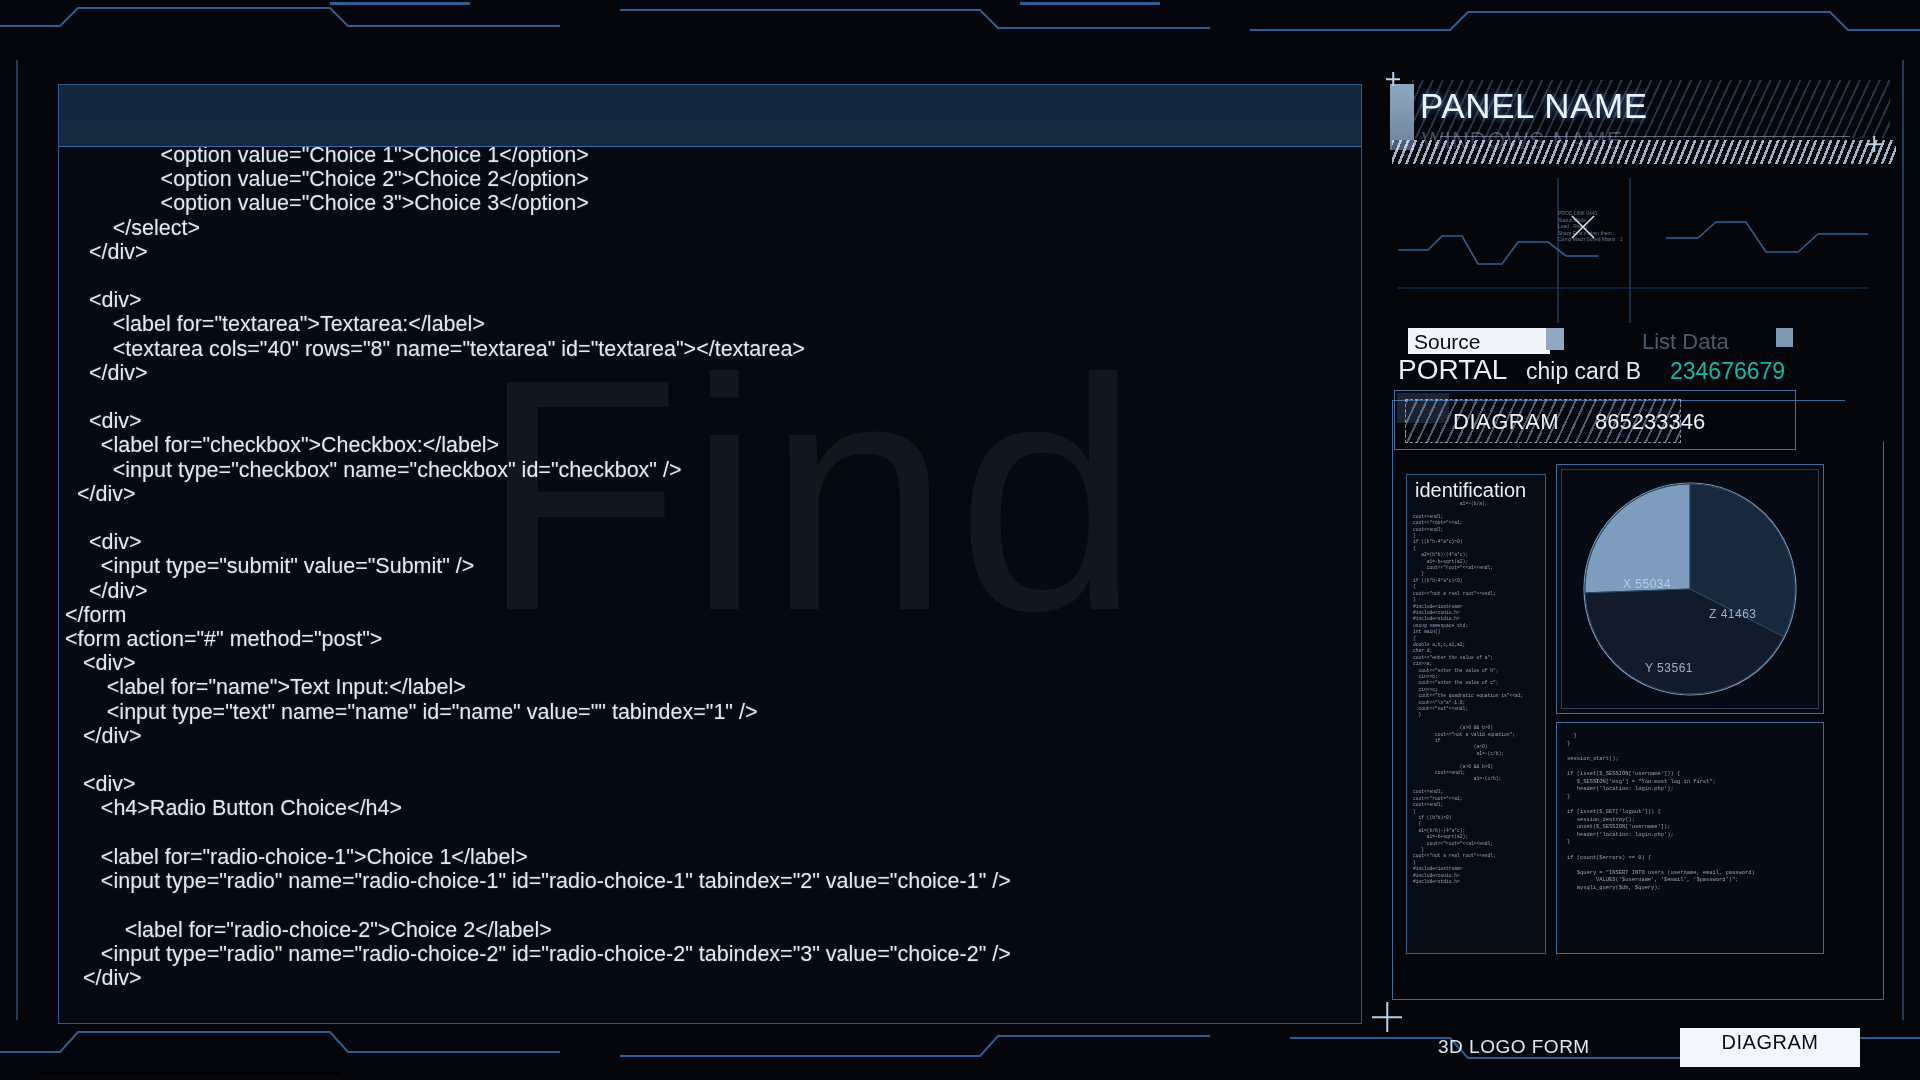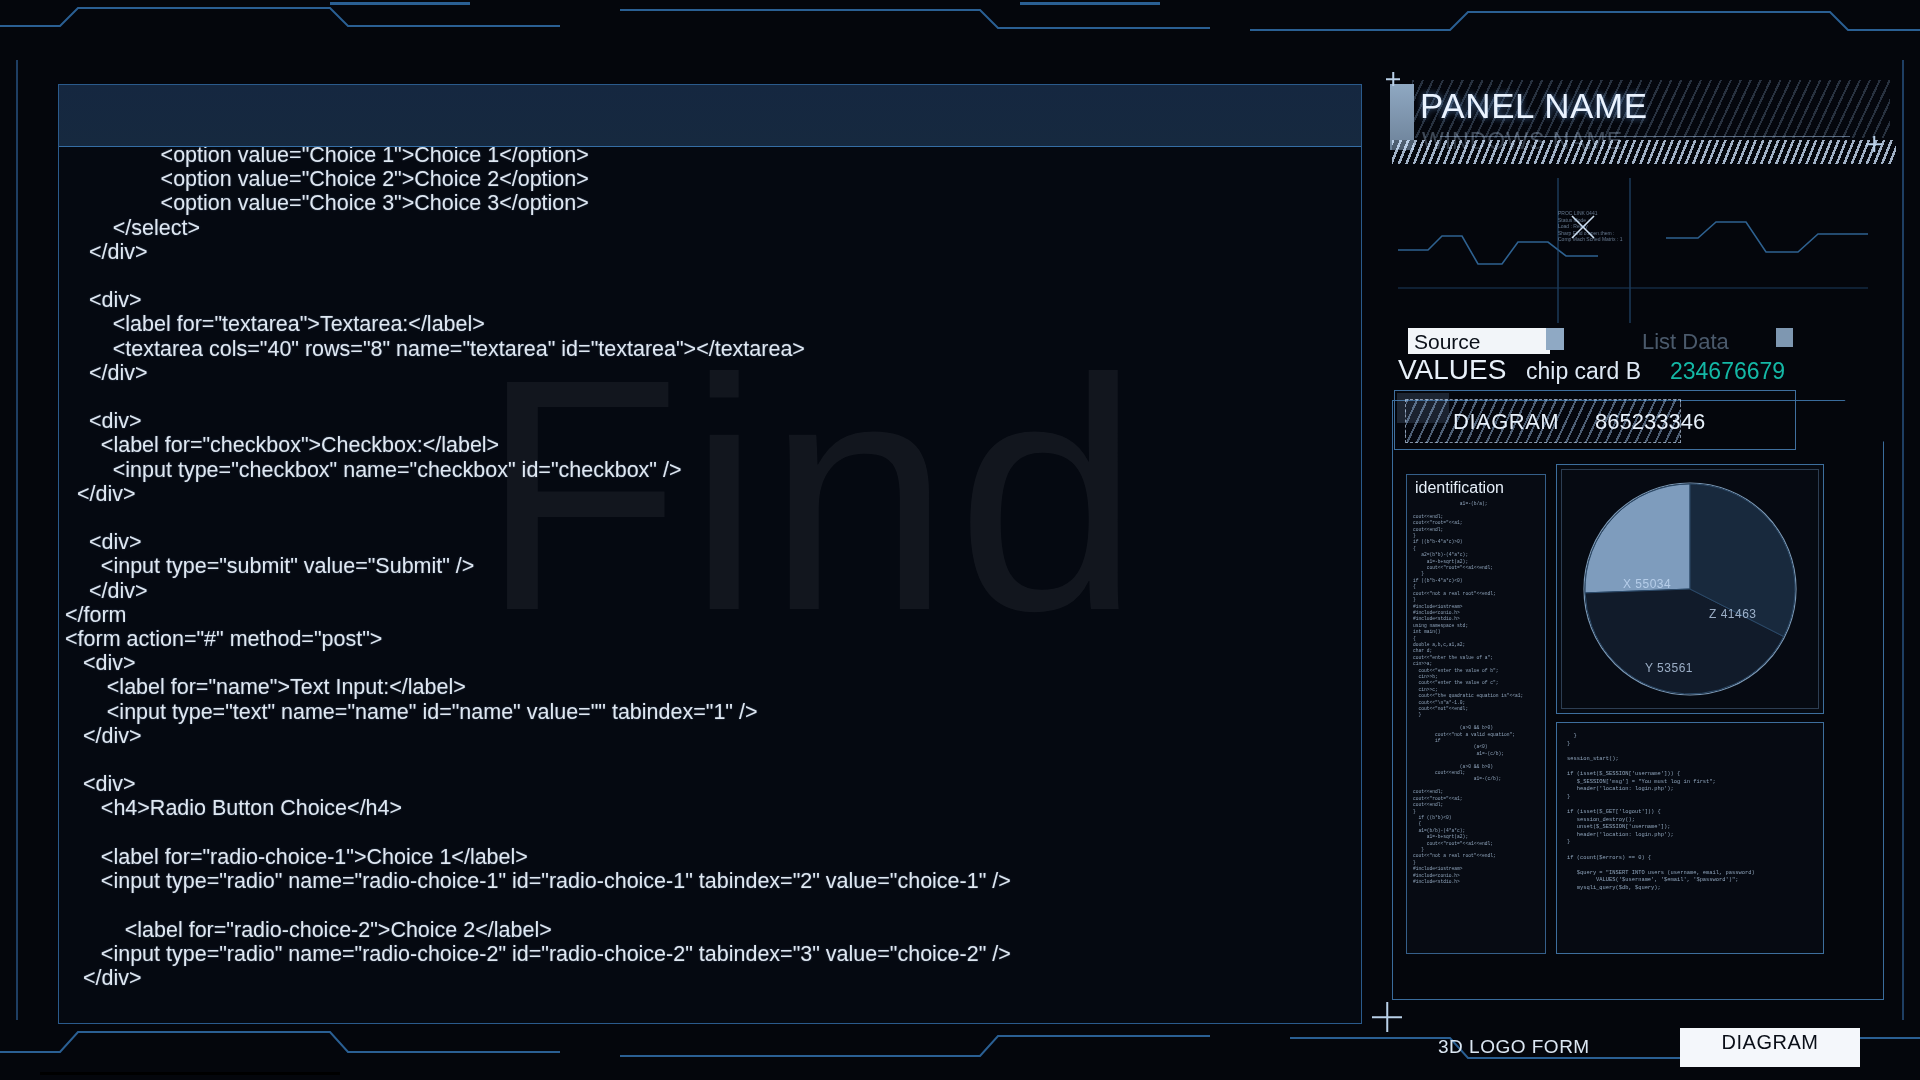--- a/index.html
+++ b/index.html
@@ -181,21 +181,21 @@
 
   
   #ident-panel {
     position: absolute; left: 16px; top: 396px; width: 140px; height: 480px;
     border: 1px solid #355f8a;
     background: rgba(10,16,26,0.5);
     overflow: hidden;
   }
   #ident-title {
     position: absolute; left: 8px; top: 4px;
-    font-size: 16px; color: #e6eff9;
+    font-size: 20px; color: #e6eff9;
   }
   .tiny-code {
     font-family: "Liberation Mono", monospace;
     font-size: 4.6px;
     line-height: 6.4px;
     color: rgba(186,212,240,0.75);
     white-space: pre;
   }
   #ident-code { position: absolute; left: 6px; top: 26px; width: 132px; }
 
@@ -352,21 +352,21 @@
       </div>
     </div>
 
     <div id="source-row">
       <div id="source-chip">
         <span>Source</span>
       </div>
       <div id="source-square"></div>
       <div id="listdata-label">List Data</div>
       <div id="listdata-square"></div>
-      <div id="portal-label">VALUES</div>
+      <div id="portal-label">PORTAL</div>
       <div id="chipcard-label">chip card B</div>
       <div id="portal-code">234676679</div>
     </div>
 
     <div id="lower-frame"></div>
 
     <div id="sector-frame">
       <div id="sector-corner"></div>
       <div id="sector-box" class="hatch"></div>
       <div class="labels">DIAGRAM</div>

